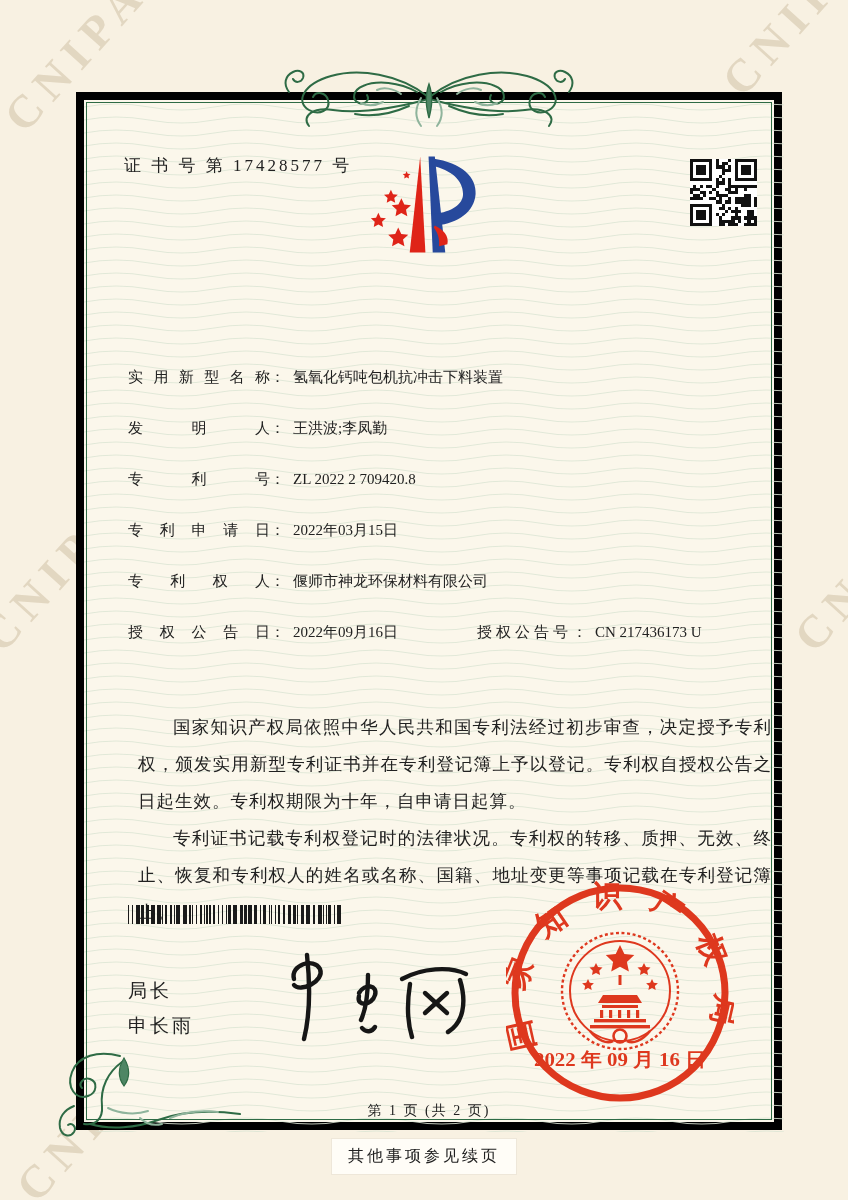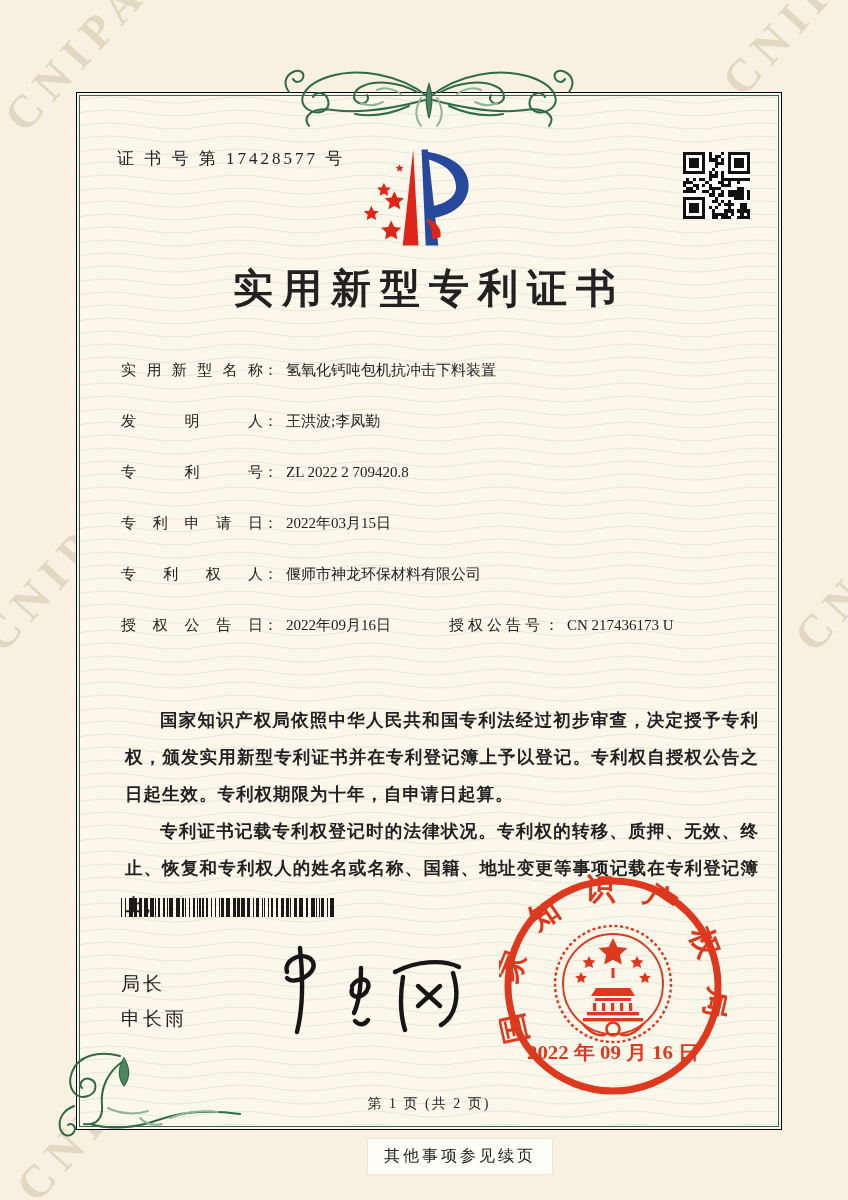--- a/index.html
+++ b/index.html
@@ -19,21 +19,21 @@
   .wm.inner { color:rgba(170,160,130,0.28); }
   .pink-arc {
     position:absolute; left:332px; top:196px; width:215px; height:95px;
     border:11px solid transparent;
     border-top-color:rgba(233,158,150,0.26);
     border-right-color:rgba(233,158,150,0.18);
     border-radius:50%; transform:rotate(24deg); z-index:1;
   }
   .cert-frame {
     position:absolute; left:76px; top:92px; width:706px; height:1038px;
-    border:1px solid #000000; z-index:2; background:#fbf7eb;
+    border:8px solid #000000; z-index:2; background:#fbf7eb;
   }
   .cert-frame-inner {
     position:absolute; inset:2px; border:1px solid #2e6b45; z-index:3;
   }
   .waves { position:absolute; inset:0; z-index:0; opacity:.85; }
   .content { position:absolute; inset:0; z-index:4; }
   .flourish-top { position:absolute; left:279px; top:54px; width:300px; height:80px; z-index:5; }
   .flourish-corner { position:absolute; left:50px; top:1048px; width:215px; height:95px; z-index:5; }
   .cert-number {
     position:absolute; left:40px; top:54px; font-size:17px; letter-spacing:3px;
@@ -44,46 +44,44 @@
     position:absolute; left:0; top:168px; width:100%;
     text-align:center; font-size:40px; font-weight:bold; letter-spacing:9px;
   }
   .fields { position:absolute; left:44px; top:263px; width:640px; font-size:15px; }
   .f-row { margin-bottom:23px; line-height:28px; white-space:nowrap; }
   .f-label {
     display:inline-block; width:142px;
     text-align:justify; text-align-last:justify; vertical-align:top;
   }
   .f-colon { display:inline-block; margin-right:8px; }
-  .f-label2 { margin-left:58px; letter-spacing:4px;text-align:right; }
+  .f-label2 { margin-left:79px; letter-spacing:4px;text-align:right; }
   .paragraphs {
-    position:absolute; left:48px; top:609px; width:634px;
+    position:absolute; left:54px; top:609px; width:634px;
     font-size:17.5px; line-height:37px; letter-spacing:1px;
     text-align:justify;
-    font-weight:bold;
   }
   .paragraphs p { text-indent:2em; }
   .barcode {
     position:absolute; left:44px; top:805px; width:216px; height:19px;
     display:flex; align-items:stretch; overflow:hidden;
   }
   .barcode span { display:block; height:100%; flex:none; }
   .signer-title { position:absolute; left:44px; top:878px; font-family:"Liberation Sans","DejaVu Sans",sans-serif; font-size:19px; letter-spacing:3px; }
   .signer-name  { position:absolute; left:44px; top:913px; font-family:Liberation Serif, serif; font-size:19px; letter-spacing:3px; }
   .signature { position:absolute; left:180px; top:845px; width:212px; height:102px; }
   .seal { position:absolute; left:422px; top:779px; width:228px; height:228px; opacity:.95; }
   .page-num {
     position:absolute; left:0; top:1002px; width:100%; text-align:center;
     font-size:14px; letter-spacing:2px;
   }
   .note-box {
     position:absolute; left:332px; top:1139px; background:#fffdf7;
     padding:7px 16px; font-size:16px; letter-spacing:3px; z-index:4;
     box-shadow:0 0 0 1px rgba(0,0,0,0.04);
-    margin-left:36px;
   }
 </style>
 </head>
 <body>
 
 <div class="wm" style="left:-18px; top:28px;">CNIPA</div>
 <div class="wm inner" style="left:222px; top:168px;">CNIPA</div>
 <div class="wm" style="left:700px; top:-8px;">CNIPA</div>
 <div class="wm inner" style="left:520px; top:368px;">CNIPA</div>
 <div class="wm" style="left:-40px; top:548px;">CNIPA</div>
@@ -259,21 +257,20 @@
         <rect x="1" y="1" width="5" height="5" fill="#fff"></rect>
         <rect x="2" y="2" width="3" height="3" fill="#111"></rect>
         <rect x="14" y="0" width="7" height="7" fill="#111"></rect>
         <rect x="15" y="1" width="5" height="5" fill="#fff"></rect>
         <rect x="16" y="2" width="3" height="3" fill="#111"></rect>
         <rect x="0" y="14" width="7" height="7" fill="#111"></rect>
         <rect x="1" y="15" width="5" height="5" fill="#fff"></rect>
         <rect x="2" y="16" width="3" height="3" fill="#111"></rect>
       </svg>
 
-    <div class="title">实用新型专利证书</div>
 
     <div class="fields">
       <div class="f-row">
         <span class="f-label">实用新型名称</span><span class="f-colon">：</span><span>氢氧化钙吨包机抗冲击下料装置</span>
       </div>
       <div class="f-row">
         <span class="f-label">发明人</span><span class="f-colon">：</span><span>王洪波;李凤勤</span>
       </div>
       <div class="f-row">
         <span class="f-label">专利号</span><span class="f-colon">：</span><span>ZL 2022 2 709420.8</span>

